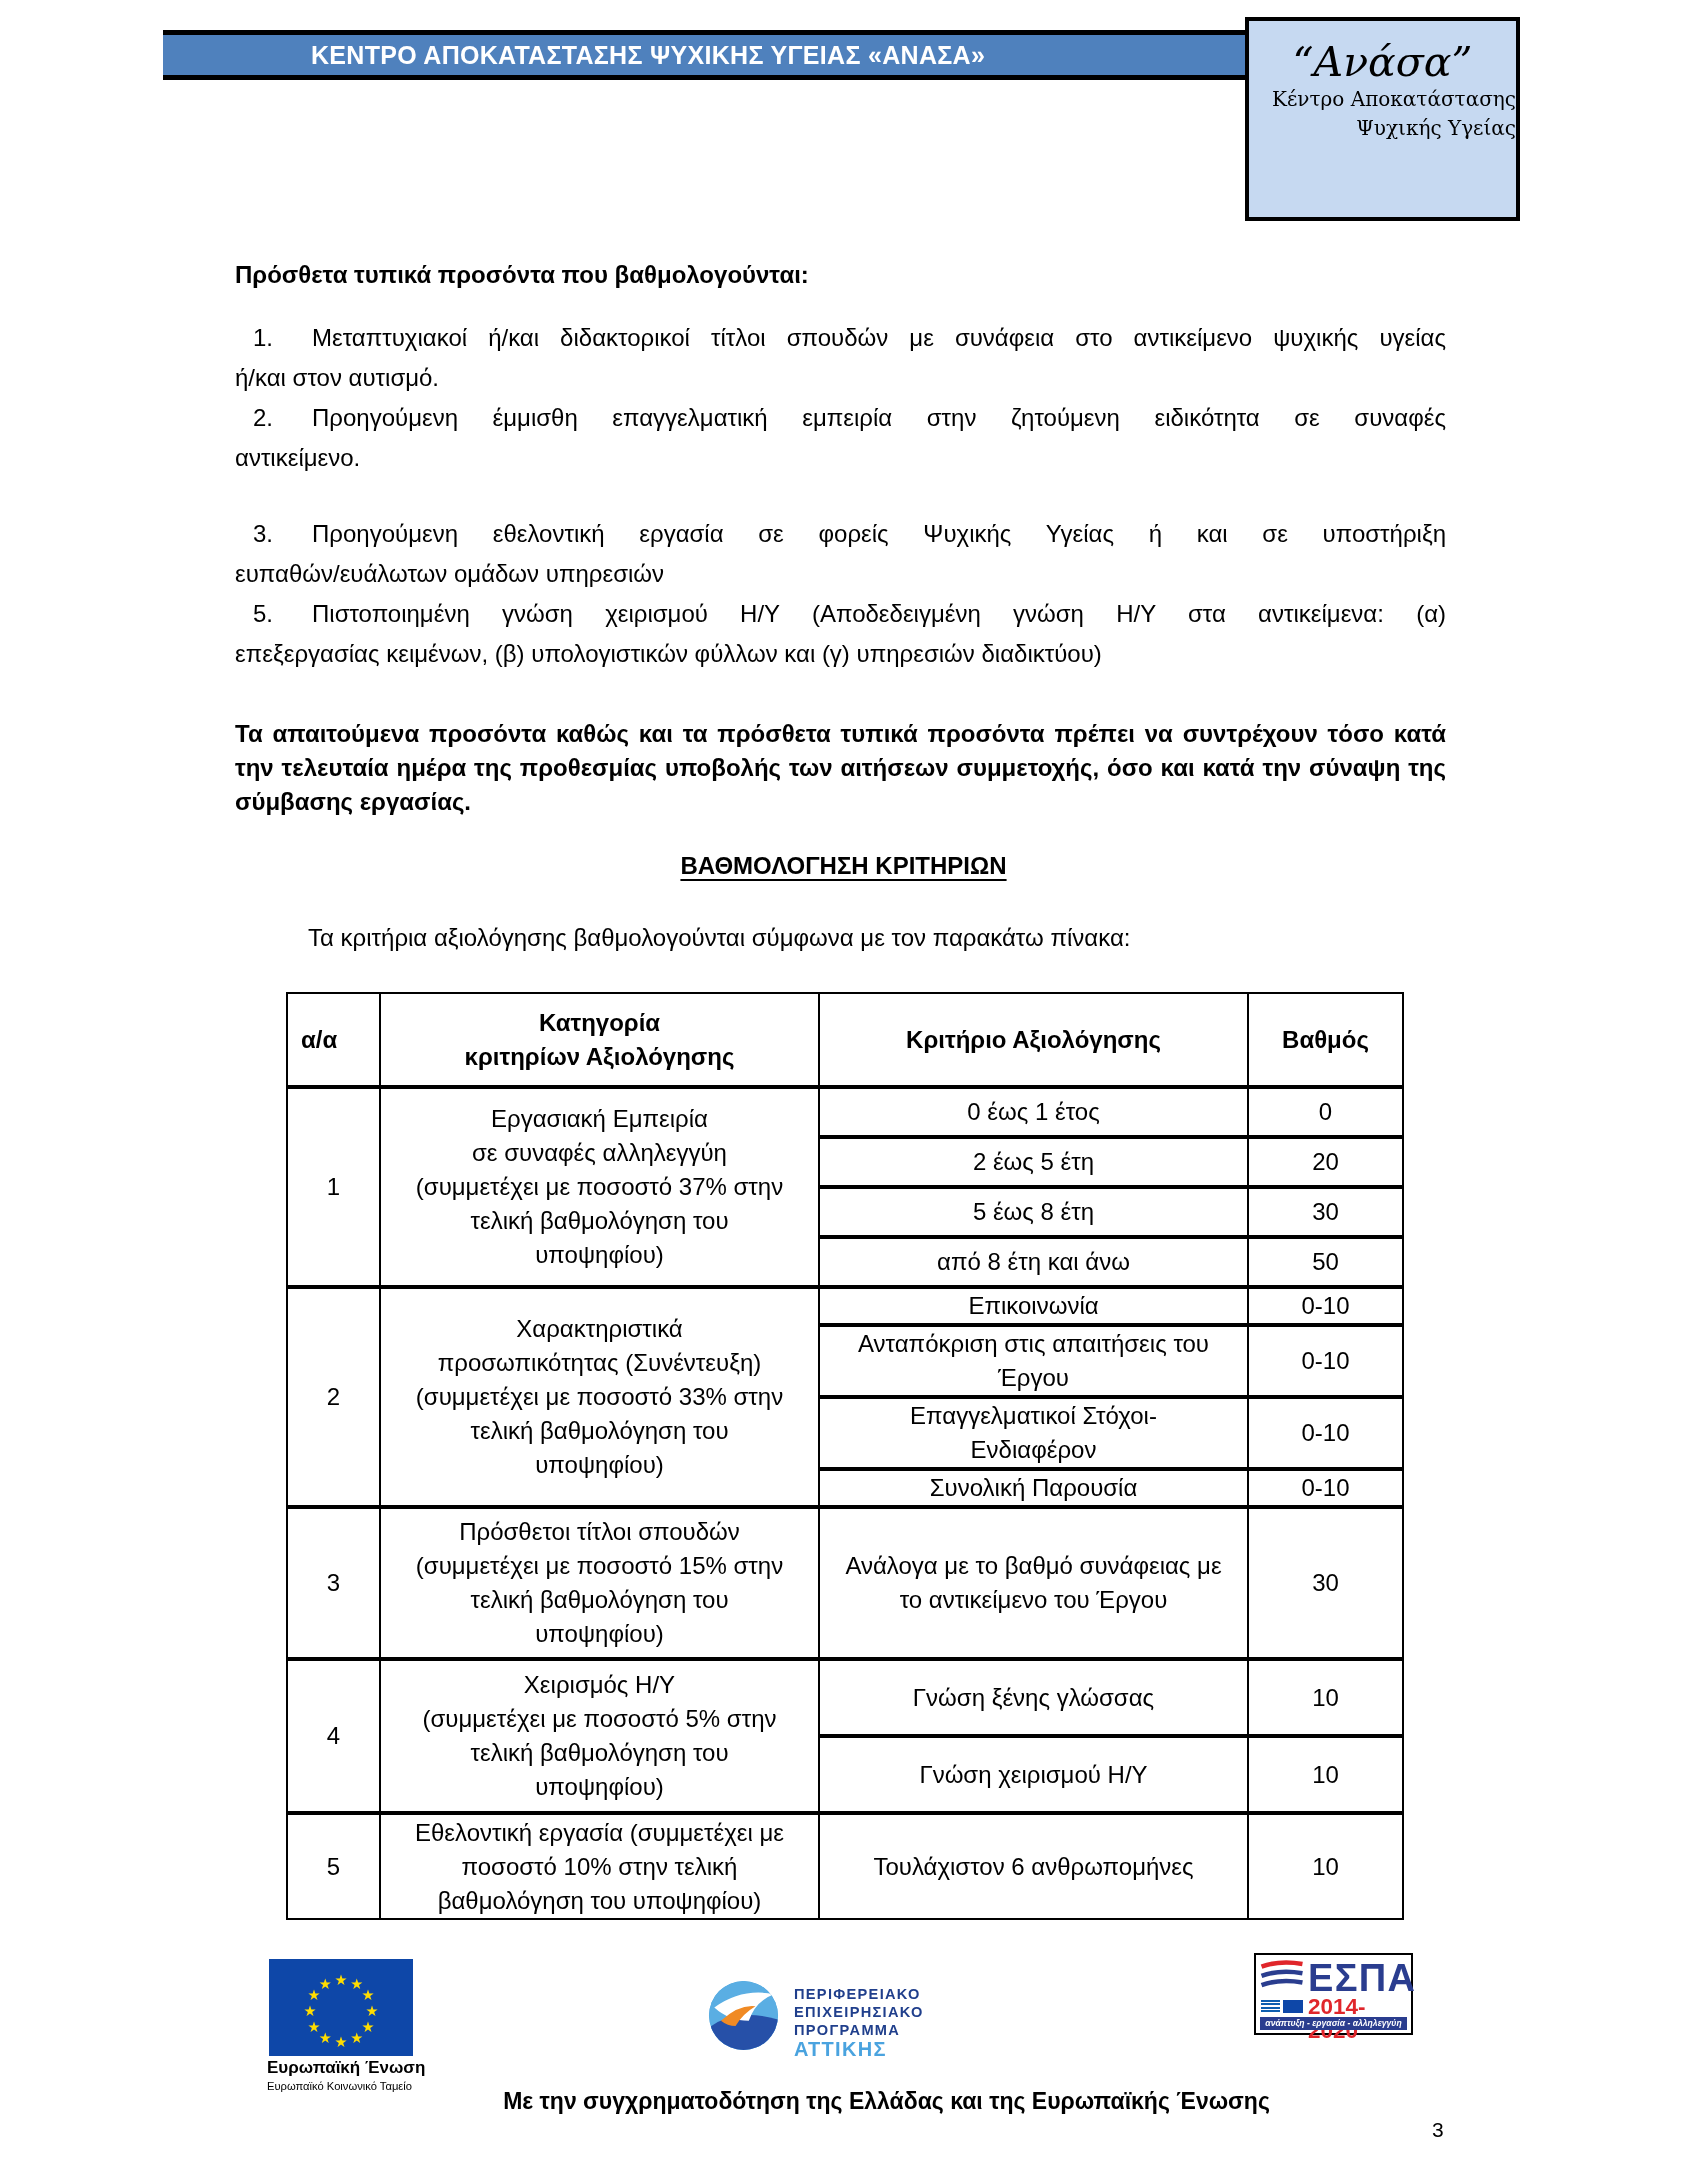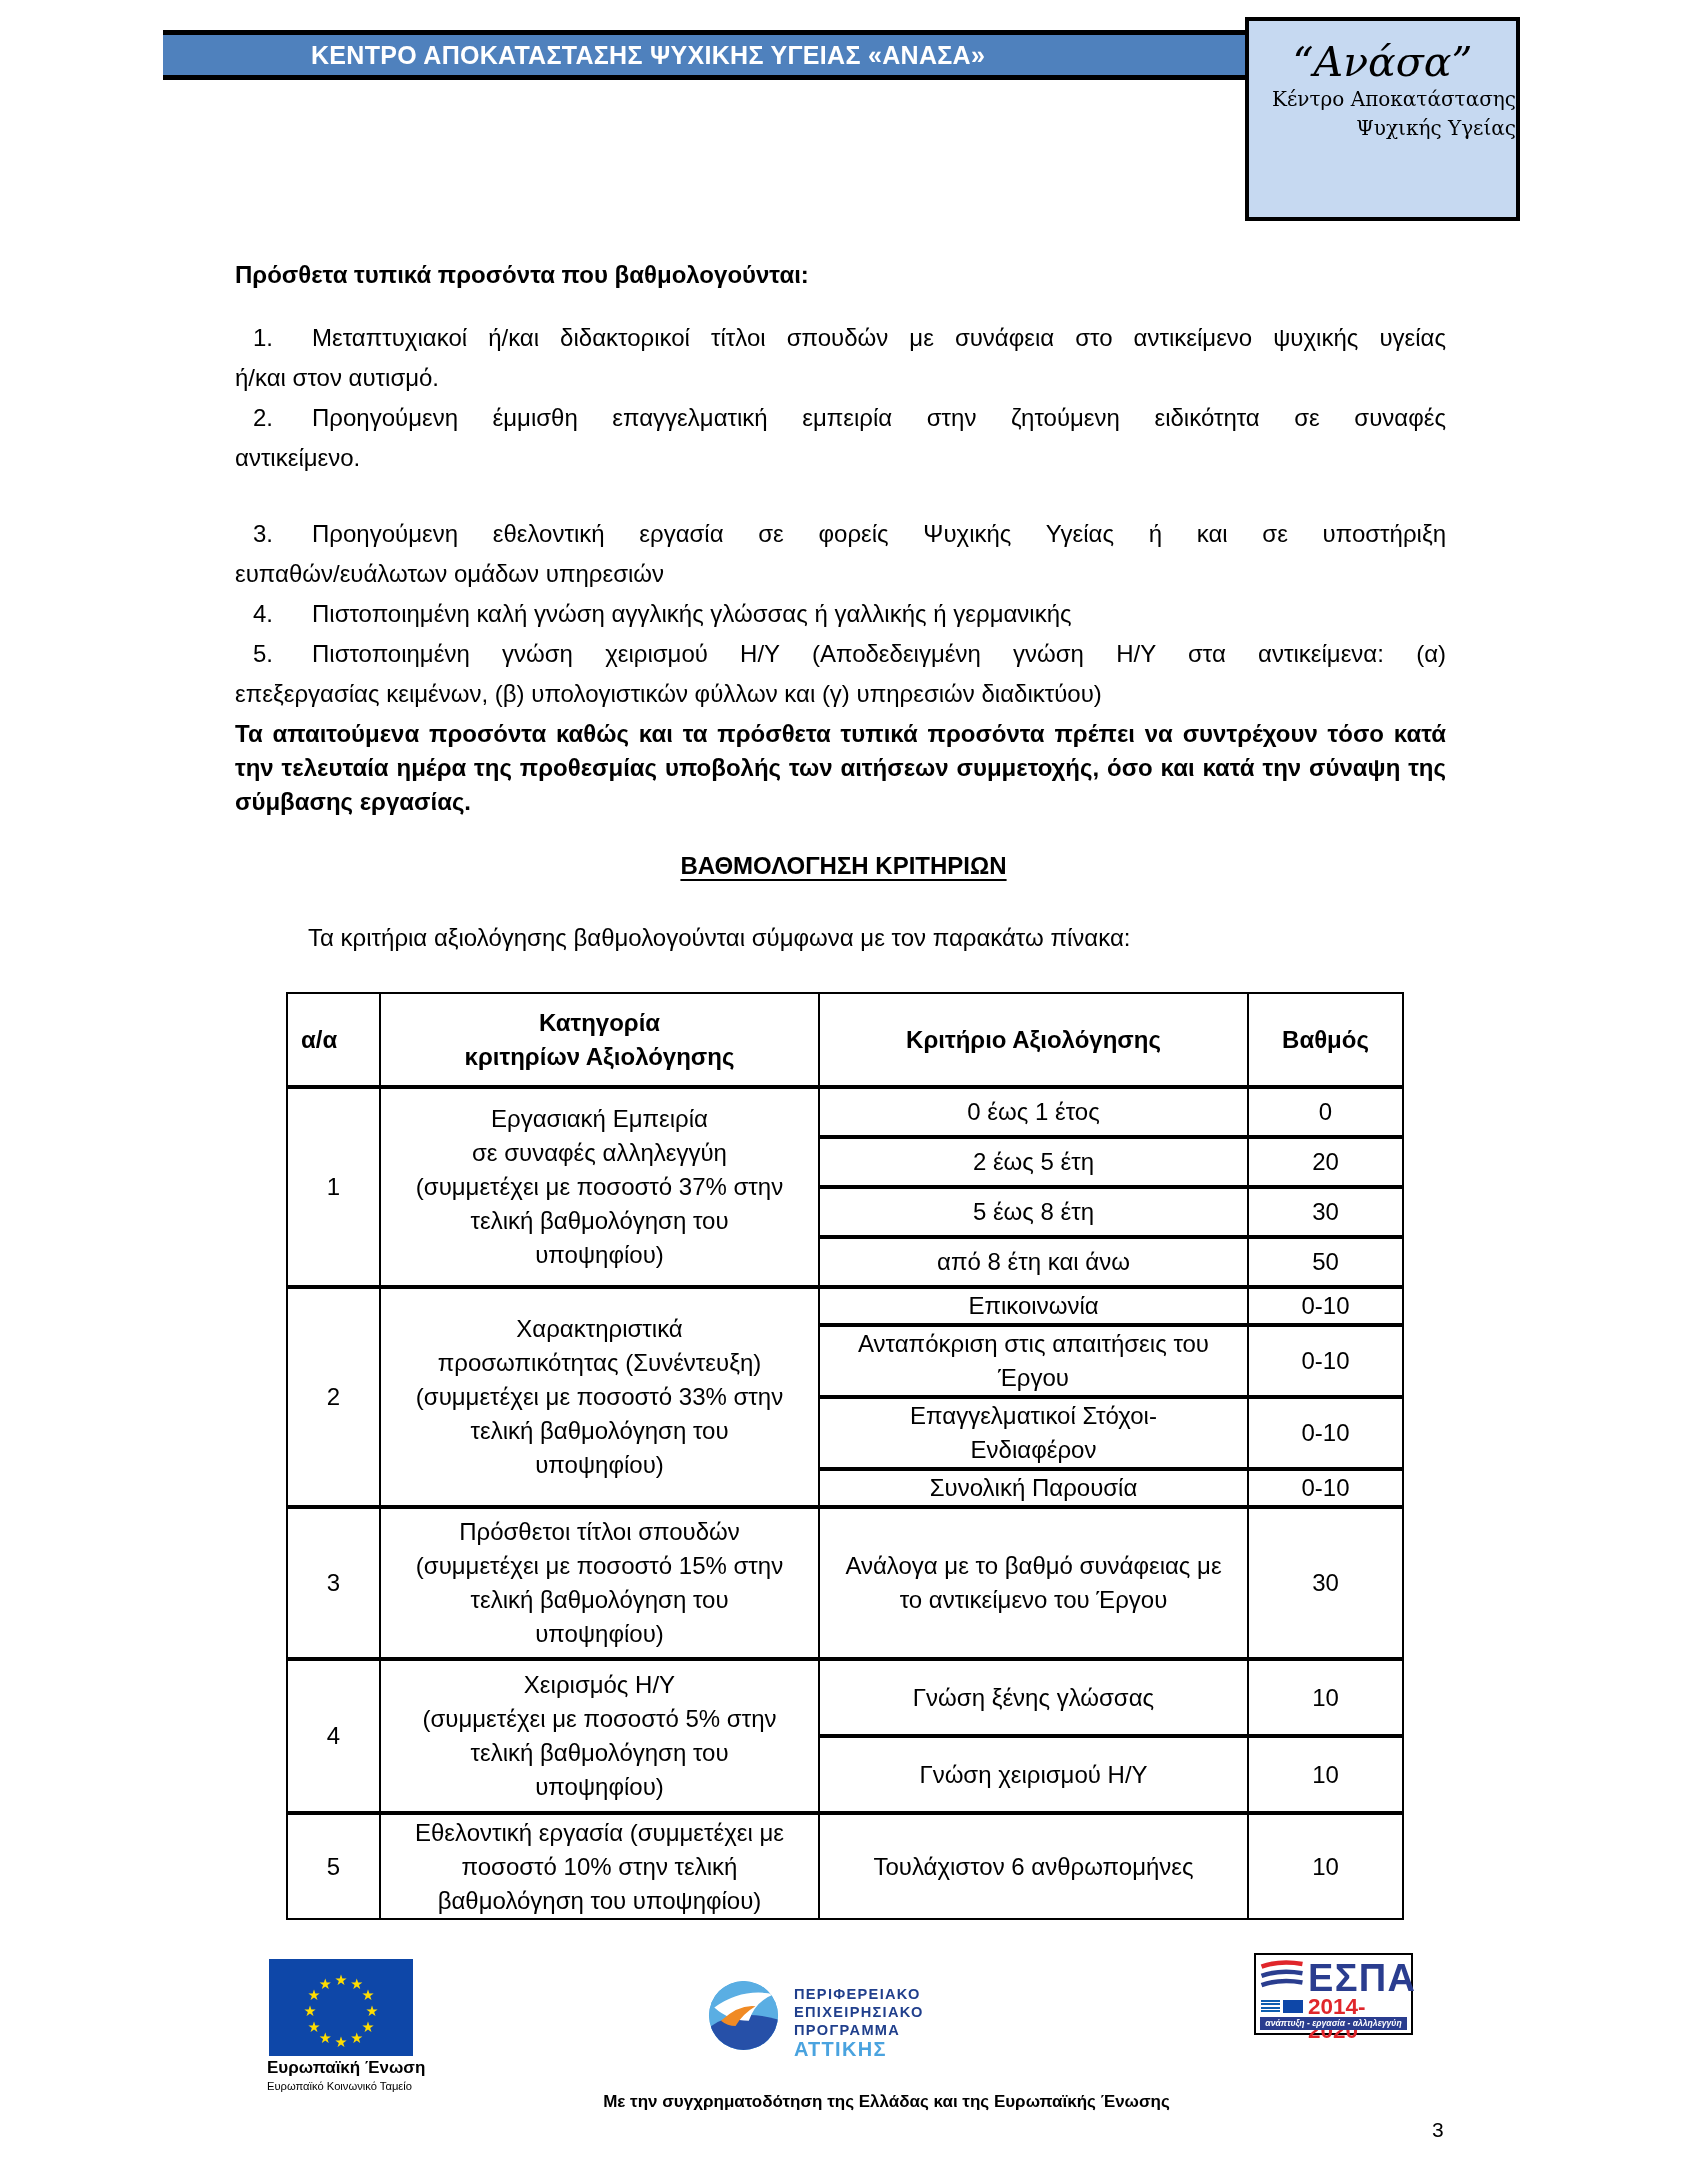--- a/index.html
+++ b/index.html
@@ -49,21 +49,21 @@
               line-height:18px; letter-spacing:1.3px; }
   .pep-text .attica { color:#4aa3df; font-size:20px; line-height:21px; }
   .espa { left:1254px; top:1953px; width:159px; height:82px; border:2.6px solid #000;
           box-sizing:border-box; background:#fff;padding-left:16px; }
   .espa .big { position:absolute; left:52px; top:2.6px; font-size:38px; font-weight:bold;
                color:#2a3d8f; line-height:40px; letter-spacing:1.3px; }
   .espa .years { position:absolute; left:52px; top:40px; font-size:22.5px; font-weight:bold;
                  color:#e0262b; line-height:24px; }
   .espa .tag { position:absolute; left:4px; right:4px; bottom:2.6px; height:13.2px; background:#2a3d8f;
                color:#fff; font-size:8.6px; font-weight:bold; line-height:13.2px; text-align:center; font-style:italic; }
-  .cofund { left:0; width:1687px; top:2091px; text-align:center; font-size:17px; font-weight:bold; line-height:21px; padding-left:86px; box-sizing:border-box; }
+  .cofund { left:0; width:1687px; top:2091px; text-align:center; font-size:23px; font-weight:bold; line-height:21px; padding-left:86px; box-sizing:border-box; }
   .pageno { left:1432px; top:2117px; font-size:21px; line-height:26.5px; }
 </style>
 </head>
 <body>
 
 <div class="abs hdr-bar"></div>
 <div class="abs hdr-title">ΚΕΝΤΡΟ ΑΠΟΚΑΤΑΣΤΑΣΗΣ ΨΥΧΙΚΗΣ ΥΓΕΙΑΣ «ΑΝΑΣΑ»</div>
 <div class="abs hdr-box">
   <div class="brand">“Ανάσα”</div>
   <div class="sub">Κέντρο Αποκατάστασης</div>
@@ -77,23 +77,20 @@
     <div style="text-align:justify;text-align-last:justify;"><span class="num">1.</span><span>Μεταπτυχιακοί ή/και διδακτορικοί τίτλοι σπουδών με συνάφεια στο αντικείμενο ψυχικής υγείας</span></div>
     <div>ή/και στον αυτισμό.</div>
   </div>
   <div class="li">
     <div style="text-align:justify;text-align-last:justify;"><span class="num">2.</span><span>Προηγούμενη έμμισθη επαγγελματική εμπειρία στην ζητούμενη ειδικότητα σε συναφές</span></div>
     <div>αντικείμενο.</div>
   </div>
   <div class="li">
     <div style="text-align:justify;text-align-last:justify;margin-top:36px;"><span class="num">3.</span><span>Προηγούμενη εθελοντική εργασία σε φορείς Ψυχικής Υγείας ή και σε υποστήριξη</span></div>
     <div>ευπαθών/ευάλωτων ομάδων υπηρεσιών</div>
-  </div>
-  <div class="li">
-    <div><span class="num">4.</span><span>Πιστοποιημένη καλή γνώση αγγλικής γλώσσας  ή γαλλικής ή γερμανικής</span></div>
   </div>
   <div class="li">
     <div style="text-align:justify;text-align-last:justify;"><span class="num">5.</span><span>Πιστοποιημένη γνώση χειρισμού Η/Υ (Αποδεδειγμένη γνώση Η/Υ στα αντικείμενα: (α)</span></div>
     <div>επεξεργασίας κειμένων, (β) υπολογιστικών φύλλων και (γ) υπηρεσιών διαδικτύου)</div>
   </div>
 </div>
 
 <div class="abs req-para">Τα απαιτούμενα προσόντα καθώς και τα πρόσθετα τυπικά προσόντα πρέπει να συντρέχουν τόσο κατά την τελευταία ημέρα της προθεσμίας υποβολής των αιτήσεων συμμετοχής, όσο και κατά την σύναψη της σύμβασης εργασίας.</div>
 
 <div class="abs section-title">ΒΑΘΜΟΛΟΓΗΣΗ ΚΡΙΤΗΡΙΩΝ</div>

